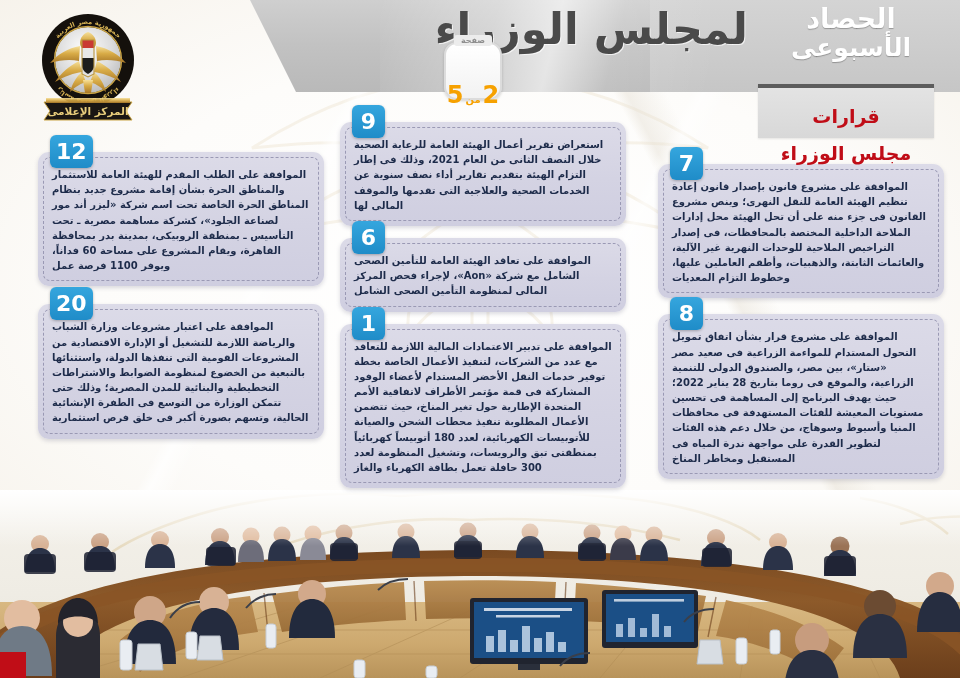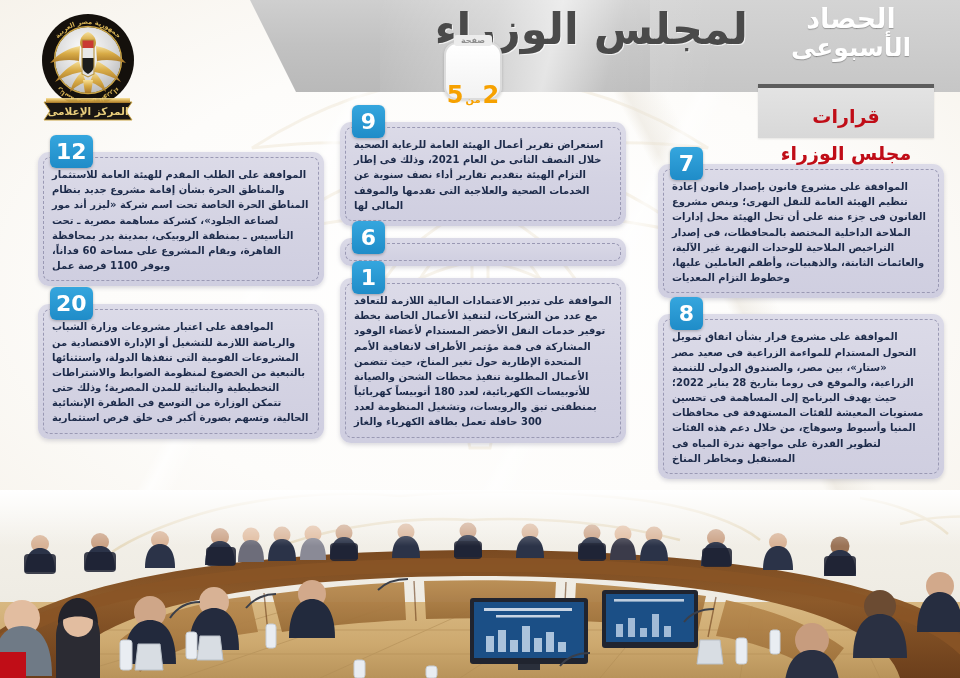--- a/index.html
+++ b/index.html
@@ -372,20 +372,21 @@
     </div>
   </div>
 
   <div class="col col-mid">
     <div class="card">
       <div class="card-num">9</div>
       <div class="card-text">استعراض تقرير أعمال الهيئة العامة للرعاية الصحية خلال النصف الثانى من العام 2021، وذلك فى إطار التزام الهيئة بتقديم تقارير أداء نصف سنوية عن الخدمات الصحية والعلاجية التى تقدمها والموقف المالى لها</div>
     </div>
     <div class="card">
       <div class="card-num">6</div>
+      <div class="card-text">الموافقة على تعاقد الهيئة العامة للتأمين الصحى الشامل مع شركة «Aon»، لإجراء فحص المركز المالى لمنظومة التأمين الصحى الشامل</div>
     </div>
     <div class="card">
       <div class="card-num">1</div>
       <div class="card-text">الموافقة على تدبير الاعتمادات المالية اللازمة للتعاقد مع عدد من الشركات، لتنفيذ الأعمال الخاصة بخطة توفير خدمات النقل الأخضر المستدام لأعضاء الوفود المشاركة فى قمة مؤتمر الأطراف لاتفاقية الأمم المتحدة الإطارية حول تغير المناخ، حيث تتضمن الأعمال المطلوبة تنفيذ محطات الشحن والصيانة للأتوبيسات الكهربائية، لعدد 180 أتوبيساً كهربائياً بمنطقتى تبق والرويسات، وتشغيل المنظومة لعدد 300 حافلة تعمل بطاقة الكهرباء والغاز</div>
     </div>
   </div>
 
   <div class="col col-left">
     <div class="card">
       <div class="card-num">12</div>

